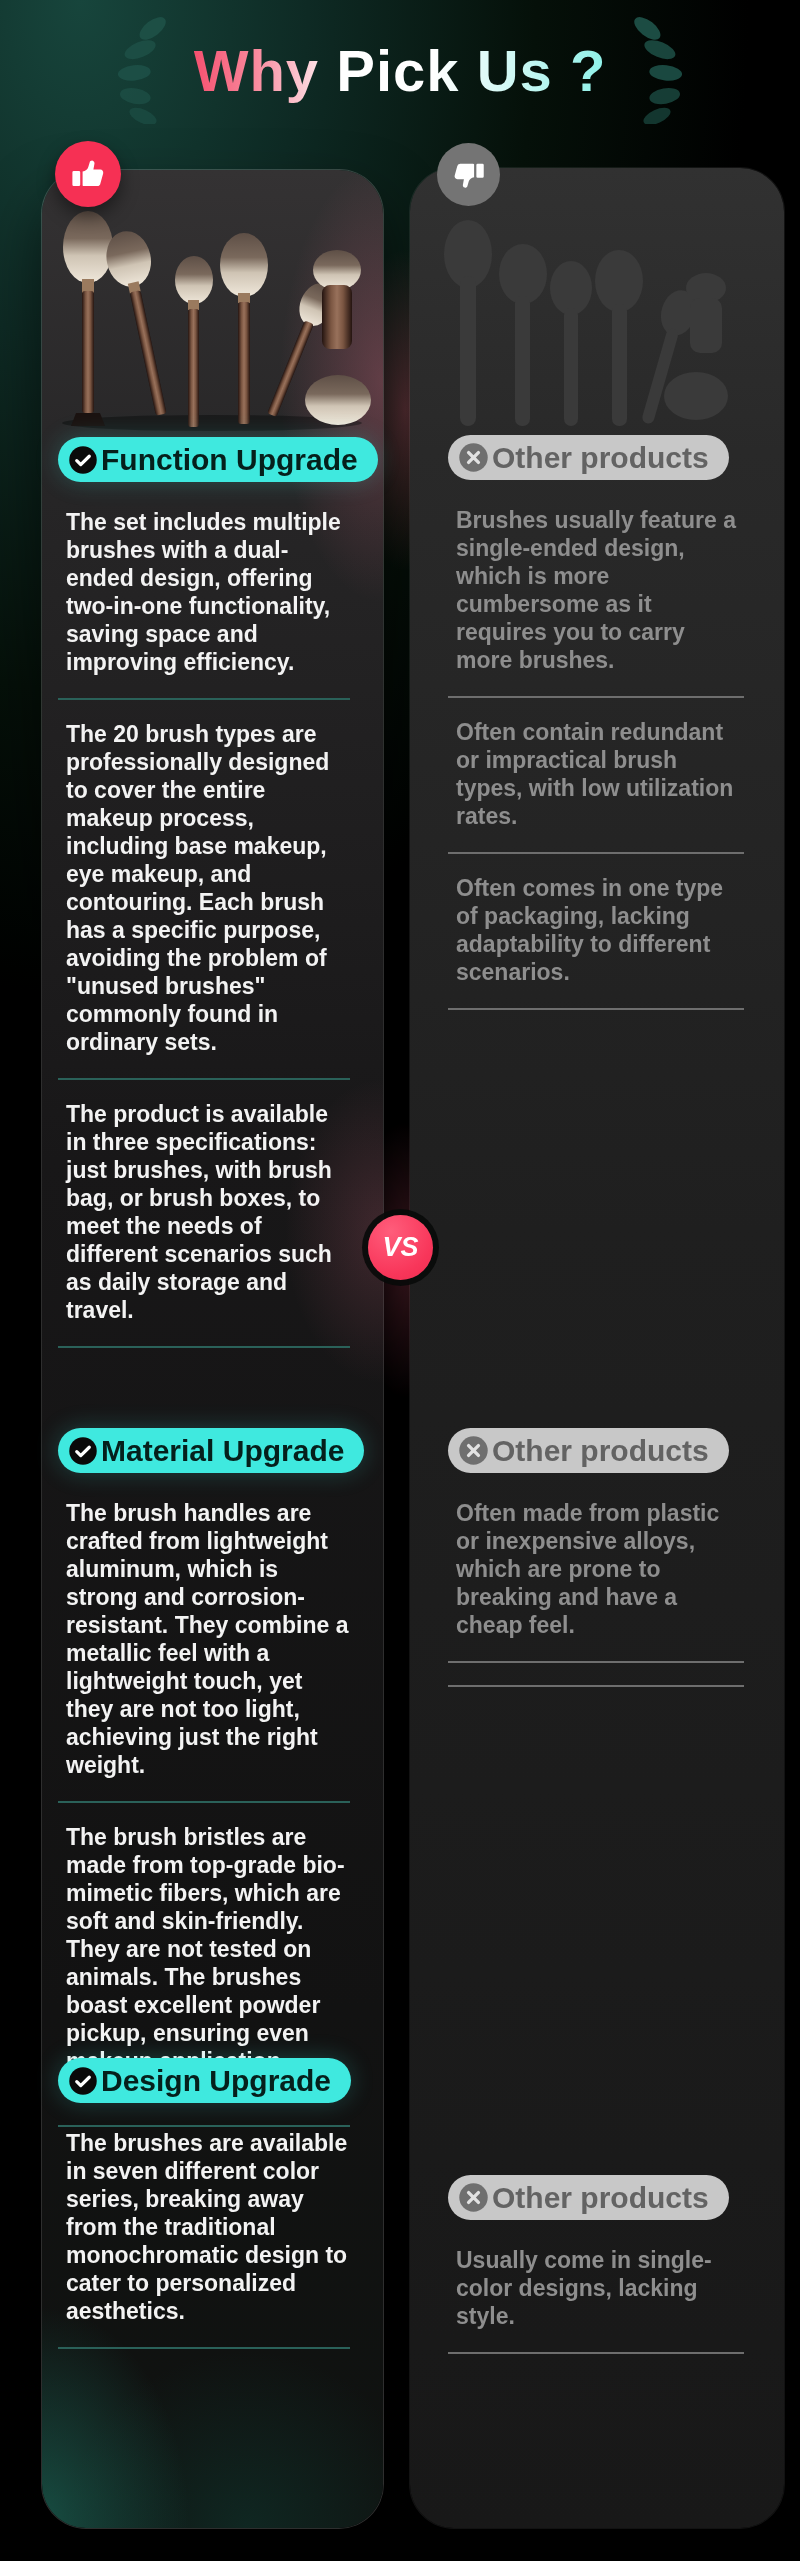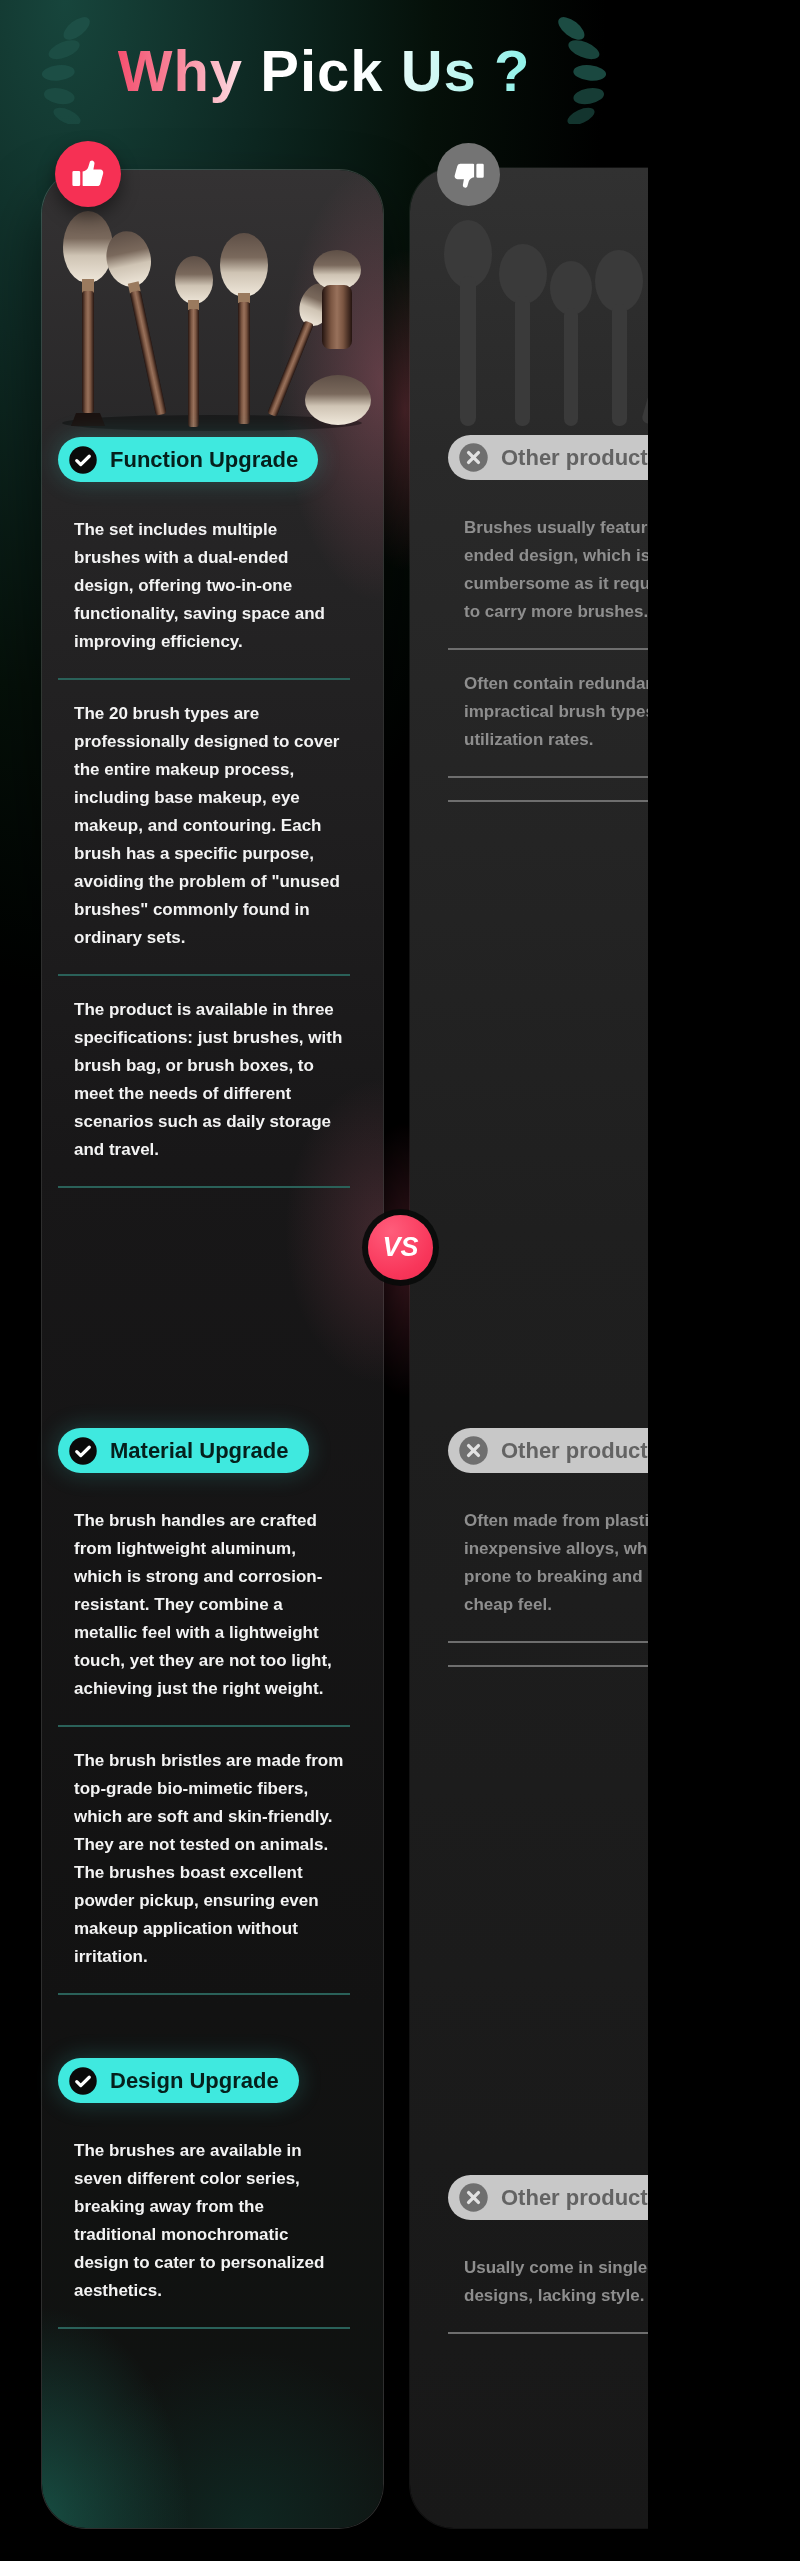--- a/index.html
+++ b/index.html
@@ -1,17 +1,17 @@
 <!DOCTYPE html>
 <html><head>
 <meta charset="utf-8">
 <style>
   html,body{margin:0;padding:0;background:#000;}
   .canvas{
-    position:relative;width:648px;height:2561px;overflow:hidden;
+    position:relative;width:800px;height:2561px;overflow:hidden;
     font-family:"Liberation Sans",sans-serif;
     background:
       radial-gradient(95% 45% at 10% 0%, #17453c 0%, #0e2a24 30%, #051009 60%, #000 88%),
       #000;
   }
   
   .title-row{position:absolute;top:10px;left:0;right:0;height:120px;
     display:flex;align-items:center;justify-content:center;gap:22px;z-index:3;}
   .title{
     margin:0;font-size:58px;font-weight:800;letter-spacing:1px;white-space:nowrap;
@@ -47,25 +47,25 @@
   .badge{position:absolute;z-index:5;border-radius:50%;display:flex;align-items:center;justify-content:center;}
   .badge.up{left:55px;top:141px;width:66px;height:66px;background:#F63054;box-shadow:0 8px 18px rgba(0,0,0,.45);}
   .badge.down{left:437px;top:143px;width:63px;height:63px;background:#747474;}
   
   .photo{position:absolute;left:10px;top:24px;width:320px;height:238px;}
   .silhouettes{position:absolute;left:28px;top:48px;width:292px;height:212px;}
   
   .section{position:absolute;}
   .card.left  .section{left:16px;width:304px;}
   .card.right .section{left:38px;width:300px;}
-  .pill{display:inline-flex;align-items:center;gap:12px;height:45px;margin:0 0 18px 0;
-    padding:0 20px 0 10px;border-radius:24px;font-weight:700;font-size:22px;white-space:nowrap;}
+  .pill{display:inline-flex;align-items:center;gap:3px;height:45px;margin:0 0 18px 0;
+    padding:0 20px 0 10px;border-radius:24px;font-weight:700;font-size:30px;white-space:nowrap;}
   .pill.good{background:#3FE9DF;color:#05201c;box-shadow:0 0 24px rgba(63,233,223,.22);}
   .pill.bad{background:#c8c8c8;color:#636363;}
-  .para{margin:16px;font-weight:700;font-size:17px;line-height:28px;}
+  .para{margin:8px;font-weight:700;font-size:23px;line-height:28px;}
   .card.left  .para{color:#f3f3f3;}
   .card.right .para{color:#8e8e8e;}
   .divider{height:2px;margin:22px 0 20px 0;border:none;}
   .card.left  .divider{background:#2a6159;width:292px;}
   .card.right .divider{background:#6e6e6e;width:296px;}
   
   .vs{position:absolute;z-index:6;left:368px;top:1215px;width:65px;height:65px;border-radius:50%;
     background:radial-gradient(120% 120% at 35% 25%, #ff5d7b 0%, #F8365A 55%, #e92549 100%);
     box-shadow:0 0 0 6px rgba(8,10,9,.9);
     display:flex;align-items:center;justify-content:center;
@@ -221,20 +221,21 @@
         <svg width="31" height="31" viewBox="0 0 24 24">
           <circle cx="12" cy="12" r="11" fill="#6f6f6f"></circle>
           <path d="M8.2 8.2l7.6 7.6M15.8 8.2l-7.6 7.6" stroke="#e2e2e2" stroke-width="2.6" stroke-linecap="round"></path>
         </svg>
         <span>Other products</span>
       </div>
       <p class="para">Brushes usually feature a single-ended design, which is more cumbersome as it requires you to carry more brushes.</p>
       <hr class="divider">
       <p class="para">Often contain redundant or impractical brush types, with low utilization rates.</p>
       <hr class="divider">
+      <p class="para">Often comes in one type of packaging, lacking adaptability to different scenarios.</p>
       <hr class="divider">
     </div>
 
     <div class="section" style="top:1260px">
       <div class="pill bad">
         <svg width="31" height="31" viewBox="0 0 24 24">
           <circle cx="12" cy="12" r="11" fill="#6f6f6f"></circle>
           <path d="M8.2 8.2l7.6 7.6M15.8 8.2l-7.6 7.6" stroke="#e2e2e2" stroke-width="2.6" stroke-linecap="round"></path>
         </svg>
         <span>Other products</span>

